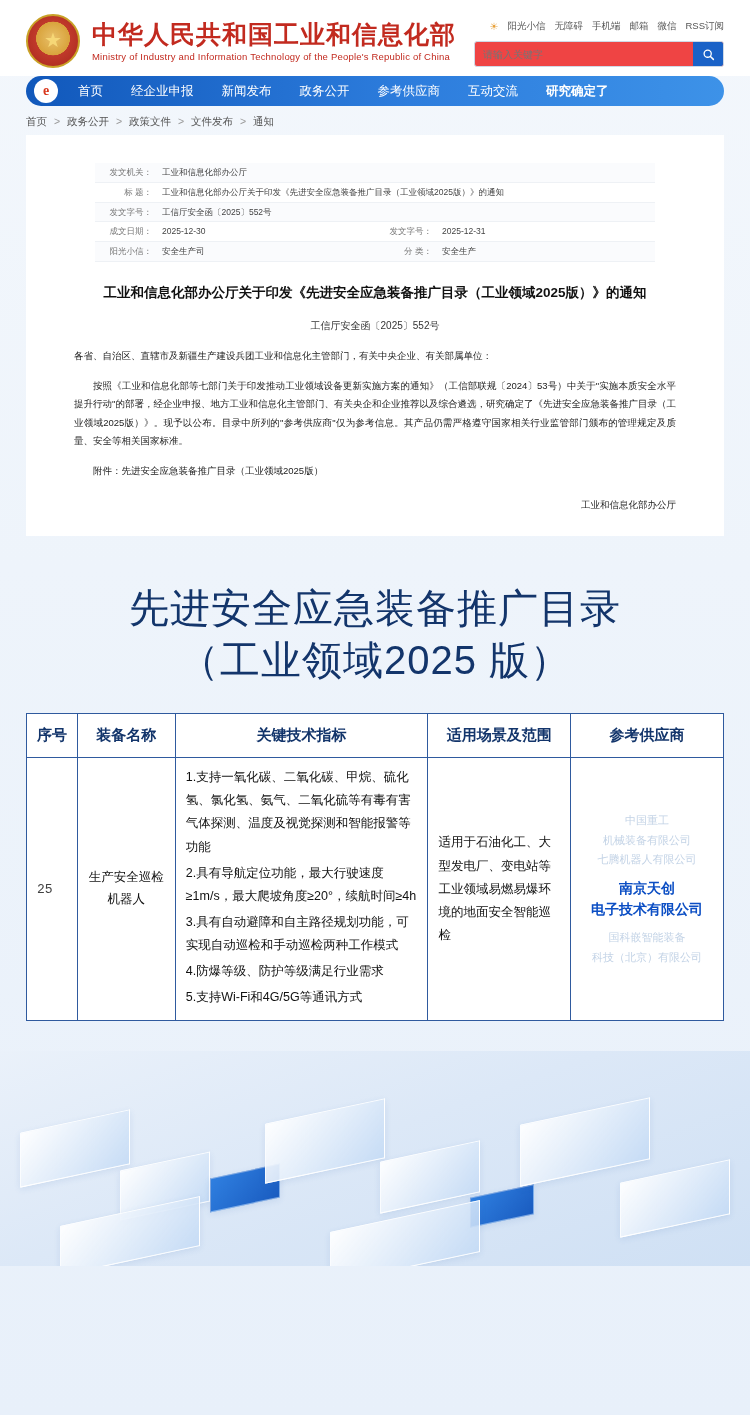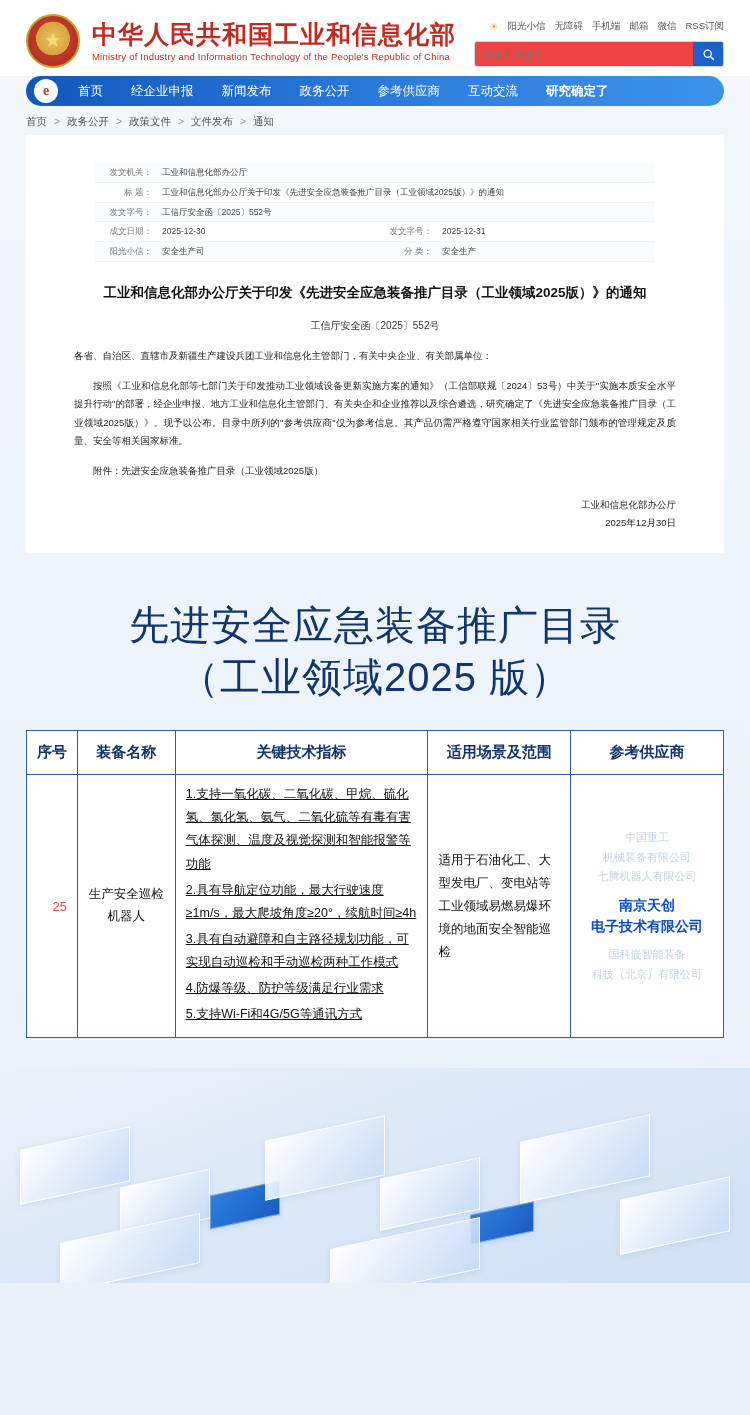--- a/index.html
+++ b/index.html
@@ -202,24 +202,24 @@
     vertical-align: middle;
   }
   table.catalog th {
     background: #fff;
     font-size: 15px;
     font-weight: bold;
     color: #13356b;
     text-align: center;
     padding: 12px 6px;
   }
-  td.col-no { text-align: right; width: 50px; font-size: 13px; color: #ef4444; }
+  td.col-no { text-align: left; width: 50px; font-size: 13px; color: #404040; font-family: Liberation Mono, monospace; }
   td.col-name { text-align: center; width: 96px; line-height: 1.75; color: #111; }
   td.col-spec { width: 248px; line-height: 1.85; color: #111; }
-  td.col-spec div { margin-bottom: 3px; text-decoration: underline; }
+  td.col-spec div { margin-bottom: 3px; }
   td.col-scene { width: 140px; line-height: 1.85; color: #111; }
   td.col-vendor { width: 150px; text-align: center; line-height: 1.8; font-family: Liberation Serif, serif; }
   .vendor-faded { color: #c3d3e6; font-size: 11px; }
   .vendor-main { color: #0b4ec4; font-weight: bold; font-size: 14px; line-height: 1.5; margin: 8px 0; }
 
   
   .footer-deco {
     position: relative;
     height: 215px;
     margin-top: 30px;
@@ -331,21 +331,20 @@
     <div class="doc-number">工信厅安全函〔2025〕552号</div>
 
     <div class="doc-body">
       <p>各省、自治区、直辖市及新疆生产建设兵团工业和信息化主管部门，有关中央企业、有关部属单位：</p>
       <p class="indent">按照《工业和信息化部等七部门关于印发推动工业领域设备更新实施方案的通知》（工信部联规〔2024〕53号）中关于"实施本质安全水平提升行动"的部署，经企业申报、地方工业和信息化主管部门、有关央企和企业推荐以及综合遴选，研究确定了《先进安全应急装备推广目录（工业领域2025版）》。现予以公布。目录中所列的"参考供应商"仅为参考信息。其产品仍需严格遵守国家相关行业监管部门颁布的管理规定及质量、安全等相关国家标准。</p>
       <p class="indent">附件：先进安全应急装备推广目录（工业领域2025版）</p>
     </div>
 
     <div class="sign">
       <div>工业和信息化部办公厅</div>
-      <div>2025年12月30日</div>
     </div>
   </div>
 
   <div class="catalog-title">
     <div>先进安全应急装备推广目录</div>
     <div>（工业领域2025 版）</div>
   </div>
 
   <div class="catalog-wrap">
     <table class="catalog">

